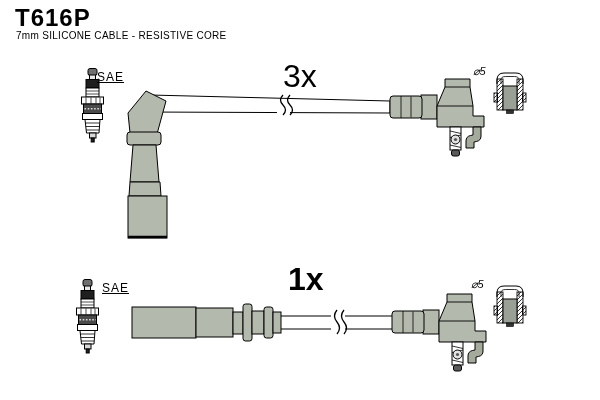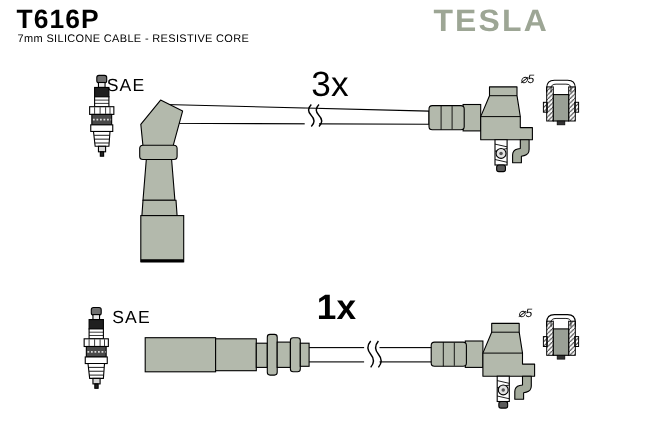--- a/index.html
+++ b/index.html
@@ -4,39 +4,38 @@
 <style>
   html,body{margin:0;padding:0;background:#fff;}
   .page{position:relative;width:556px;height:400px;background:#fff;overflow:hidden;
         font-family:"Liberation Sans",sans-serif;color:#000;}
   .part-number{position:absolute;left:15px;top:4px;font-size:24px;font-weight:bold;
         letter-spacing:1px;}
   .subtitle{position:absolute;left:16px;top:30px;font-size:10px;letter-spacing:0.3px;}
   .brand{position:absolute;left:394px;top:3px;font-size:29px;font-weight:900;
         letter-spacing:2px;color:#9da695;transform:scaleY(0.97);}
   .lbl{position:absolute;white-space:nowrap;}
-  .sae{font-size:16px;letter-spacing:1px;}
+  .sae{font-size:12px;letter-spacing:1px;text-decoration:underline;}
   .qty{font-size:32px;}
   .dia{font-size:11px;font-style:italic;}
   .sae-top{left:97px;top:70px;}
   .sae-bottom{left:102px;top:281px;}
   .qty-top{left:283px;top:58px;}
   .qty-bottom{left:288px;top:261px;font-weight:bold;}
   .dia-top{left:473px;top:65px;}
   .dia-bottom{left:471px;top:278px;}
   svg{position:absolute;left:0;top:0;}
 </style>
 </head>
 <body>
 
 <div class="page">
 
   <div class="part-number">T616P</div>
   <div class="subtitle">7mm SILICONE CABLE - RESISTIVE CORE</div>
-  <div class="brand">TESLA</div>
 
   <svg width="600" height="400" viewBox="0 0 600 400">
     <defs>
       <pattern id="hatch" width="4" height="4" patternUnits="userSpaceOnUse">
         <path d="M0,4 L4,0" stroke="#222" stroke-width="0.9"></path>
       </pattern>
 
       <g id="sparkplug" stroke="#000" stroke-width="1">
         <rect x="10" y="0.5" width="9" height="7" rx="2" fill="#6f6f6f"></rect>
         <rect x="11.5" y="7" width="6" height="4.5" fill="#e8e8e8"></rect>

